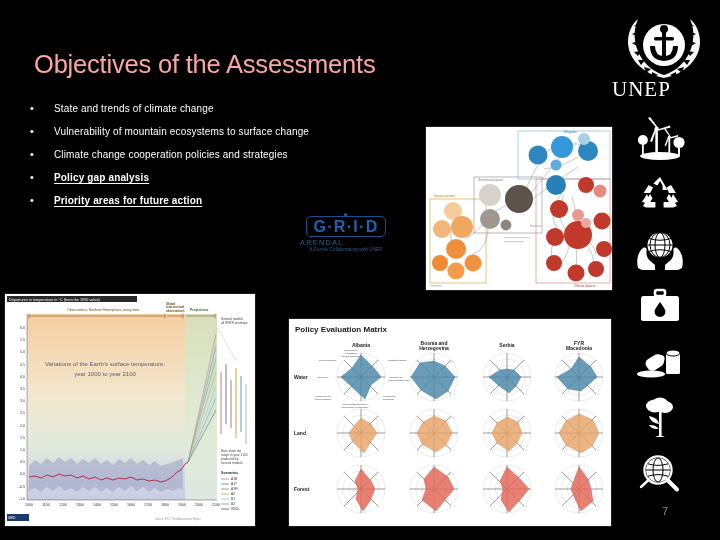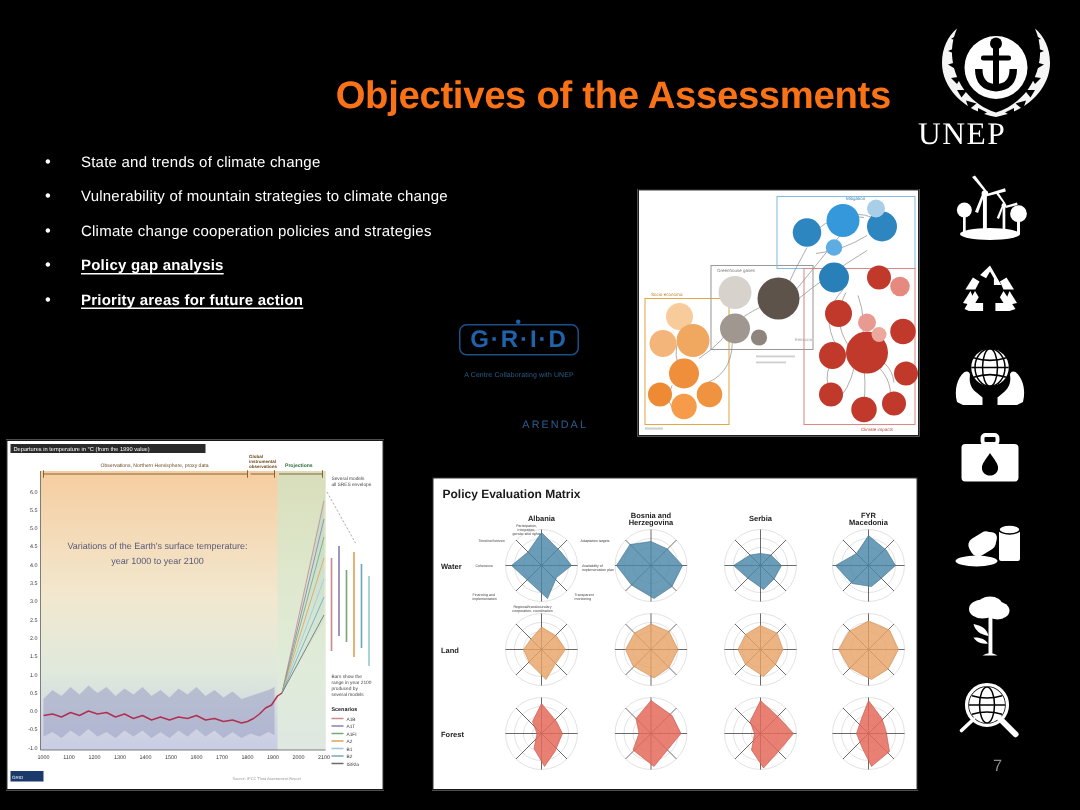--- a/index.html
+++ b/index.html
@@ -13,26 +13,25 @@
     position: relative;
     width: 720px; height: 540px;
     background: #000000;
   }
 
   
   #title {
     position: absolute;
     left: 34px; top: 50px;
     width: 560px;
-    color: #f97316;
+    color: #fca5a5;
     font-size: 25.5px;
-    font-weight: bold;
+    font-weight: normal;
     letter-spacing: -0.2px;
     white-space: nowrap;
-    text-align: right;
   }
 
   
   #bullets {
     position: absolute;
     left: 18px; top: 103px;
     width: 420px;
   }
   .bullet-row {
     display: flex;
@@ -160,25 +159,24 @@
     position: absolute;
     left: 44px; top: -1px;
     width: 3px; height: 3px;
     border-radius: 50%;
     background: #1f63ad;
   }
   #grid-logo .gl-sub {
     position: absolute;
     left: 0; top: 24px;
     width: 92px;
-    text-align: right;
+    text-align: left;
     color: #2a5f92;
     font-size: 7.2px;
     letter-spacing: 1.4px;
-    margin-top: 40px;
   }
   #grid-logo .gl-tag {
     position: absolute;
     left: 0; top: 33px;
     width: 92px;
     text-align: center;
     color: #2d5f8e;
     font-size: 4.6px;
     letter-spacing: 0.1px;
   }
@@ -192,21 +190,21 @@
 
   <div id="bullets">
 
     <div class="bullet-row">
       <span class="bullet-dot">•</span>
       <span class="bullet-text">State and trends of climate change</span>
     </div>
 
     <div class="bullet-row">
       <span class="bullet-dot">•</span>
-      <span class="bullet-text">Vulnerability of mountain strategies to climate change</span>
+      <span class="bullet-text">Vulnerability of mountain ecosystems to surface change</span>
     </div>
 
     <div class="bullet-row">
       <span class="bullet-dot">•</span>
       <span class="bullet-text">Climate change cooperation policies and strategies</span>
     </div>
 
     <div class="bullet-row emph">
       <span class="bullet-dot">•</span>
       <span class="bullet-text">Policy gap analysis</span>

